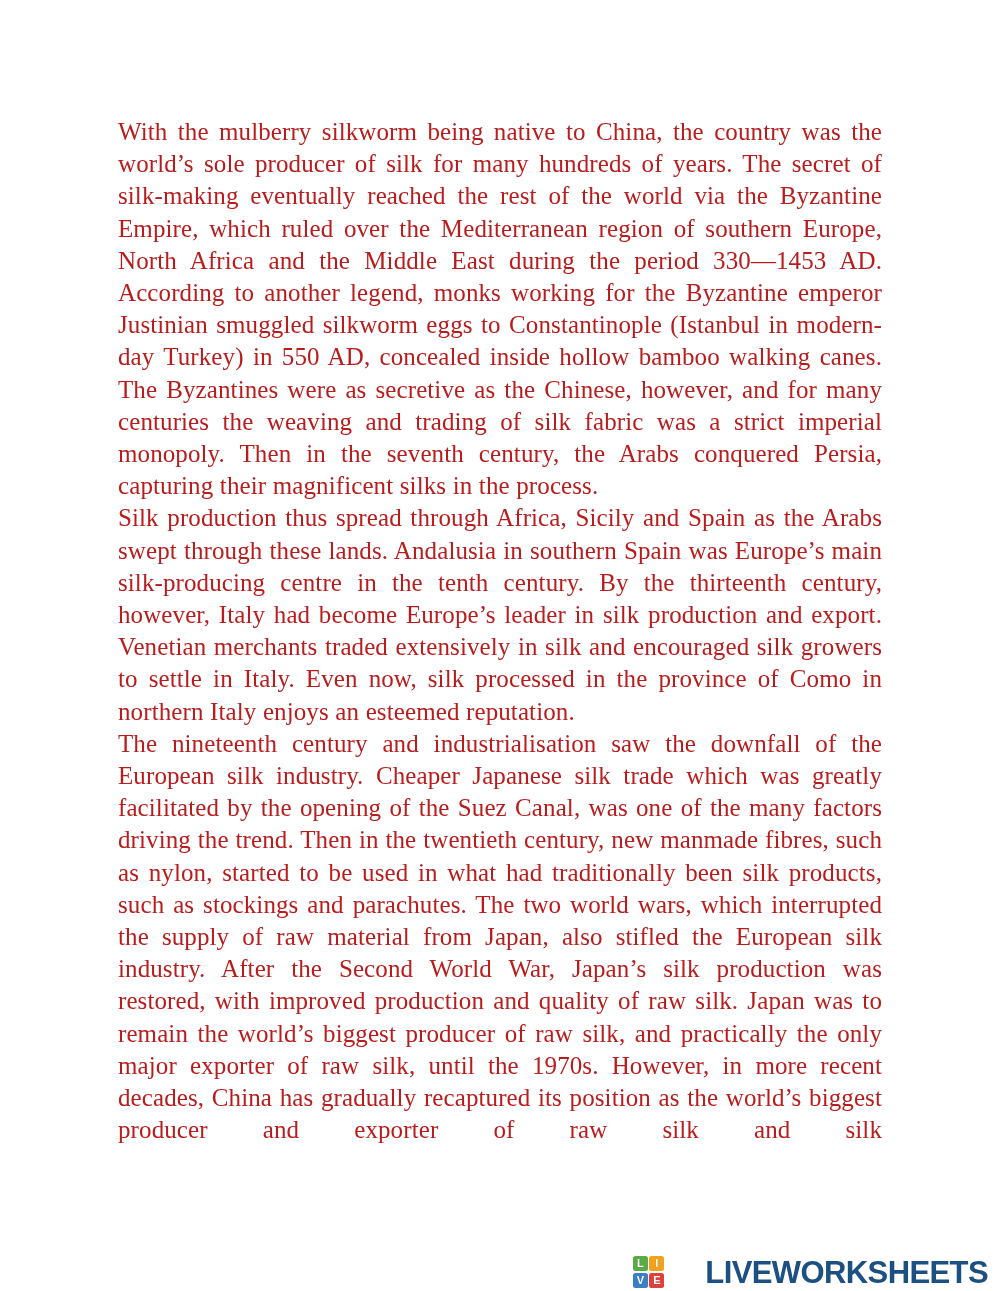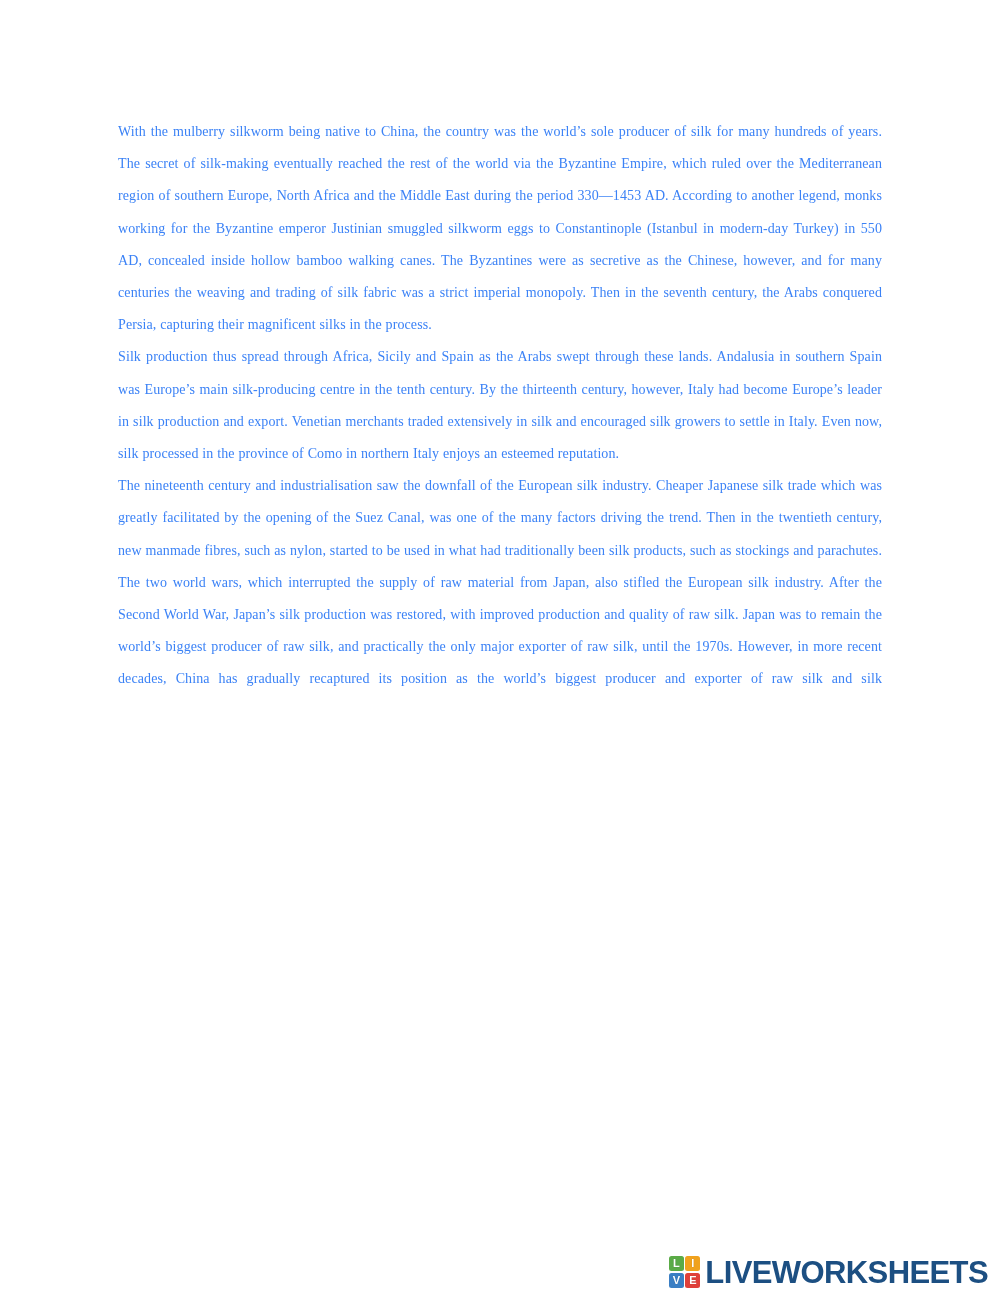--- a/index.html
+++ b/index.html
@@ -29,25 +29,25 @@
   #article {
     position: absolute;
     left: 118px;
     top: 116px;
     width: 764px;
   }
 
   .para {
     margin: 0;
     padding: 0;
-    font-size: 14px;
+    font-size: 25px;
     line-height: 32.2px;
     text-align: justify;
     text-justify: inter-word;
-    color: #3b82f6;
+    color: #b91c1c;
     letter-spacing: 0.1px;
     word-spacing: 0.2px;
   }
   
   .para.continues::after {
     content: "";
     display: inline-block;
     width: 100%;
     height: 0;
   }
@@ -86,20 +86,21 @@
   }
 
   .logo-wordmark {
     font-family: "Liberation Sans", "DejaVu Sans", sans-serif;
     font-weight: bold;
     font-size: 31px;
     line-height: 1;
     letter-spacing: -0.6px;
     color: #1c4f82;
     white-space: nowrap;
+    margin-left: 36px;
   }
 </style>
 </head>
 <body>
 
 <div id="page">
 
   <div id="article" style="color: rgb(46, 46, 46);">
     <p class="para">With the mulberry silkworm being native to China, the country was the world’s sole producer of silk for many hundreds of years. The secret of silk-making eventually reached the rest of the world via the Byzantine Empire, which ruled over the Mediterranean region of southern Europe, North Africa and the Middle East during the period 330—1453 AD. According to another legend, monks working for the Byzantine emperor Justinian smuggled silkworm eggs to Constantinople (Istanbul in modern-day Turkey) in 550 AD, concealed inside hollow bamboo walking canes. The Byzantines were as secretive as the Chinese, however, and for many centuries the weaving and trading of silk fabric was a strict imperial monopoly. Then in the seventh century, the Arabs conquered Persia, capturing their magnificent silks in the process.</p>
     <p class="para">Silk production thus spread through Africa, Sicily and Spain as the Arabs swept through these lands. Andalusia in southern Spain was Europe’s main silk-producing centre in the tenth century. By the thirteenth century, however, Italy had become Europe’s leader in silk production and export. Venetian merchants traded extensively in silk and encouraged silk growers to settle in Italy. Even now, silk processed in the province of Como in northern Italy enjoys an esteemed reputation.</p>

